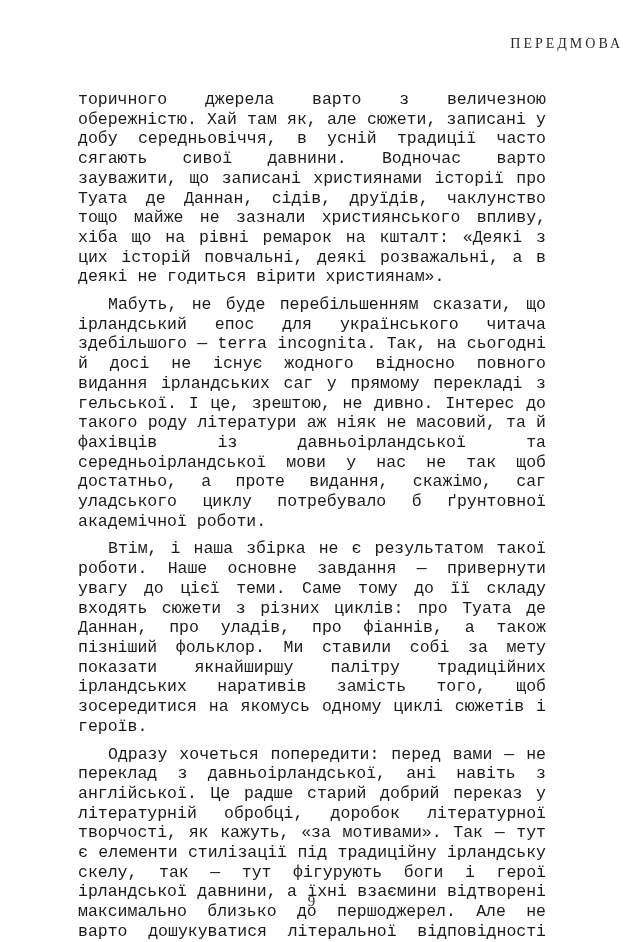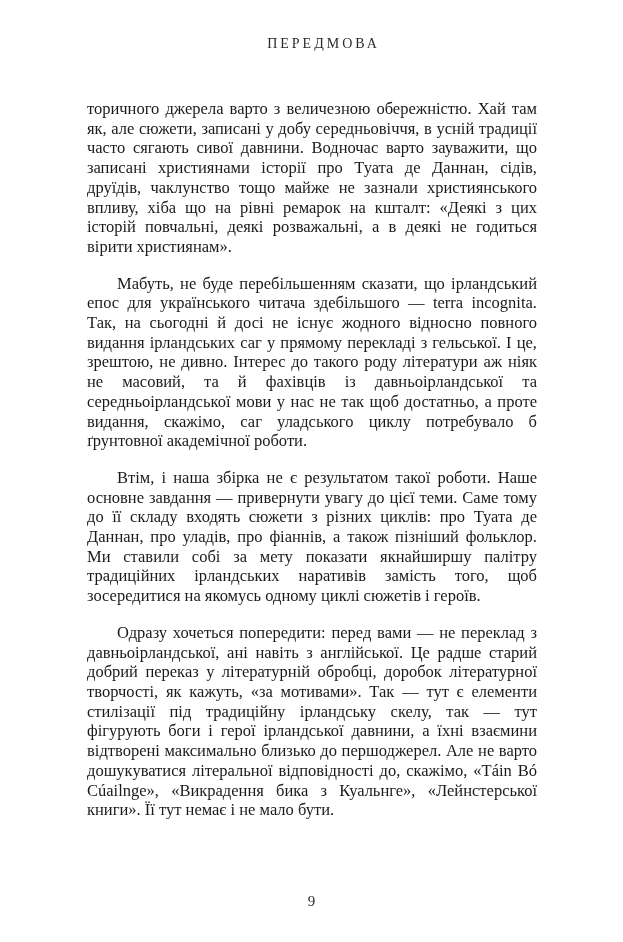--- a/index.html
+++ b/index.html
@@ -15,42 +15,43 @@
     font-family: "Liberation Serif", "DejaVu Serif", serif;
     color: #1a1a1a;
     overflow: hidden;
     margin: 0 auto;
   }
   .running-header {
     position: absolute;
     top: 36px;
     left: 0;
     right: 0;
-    text-align: center;
+    text-align: right;
     font-size: 14px;
     letter-spacing: 3px;
     color: #2b2b2b;
     font-variant: small-caps;
     padding-left: 24px;
   }
   .text-block {
     position: absolute;
     top: 82px;
     left: 70px;
     width: 484px;
     font-size: 16.5px;
     line-height: 19.7px;
     text-align: justify;
     hyphens: auto;
     -webkit-hyphens: auto;
   }
   .text-block p {
-    margin: 17px;
+    margin: 8px;
     padding: 0;
     text-indent: 30px;
+    font-family: Liberation Mono, monospace;
   }
   .text-block p.no-indent {
     text-indent: 0;
   }
   .page-number {
     position: absolute;
     bottom: 32px;
     left: 0;
     right: 0;
     text-align: center;

